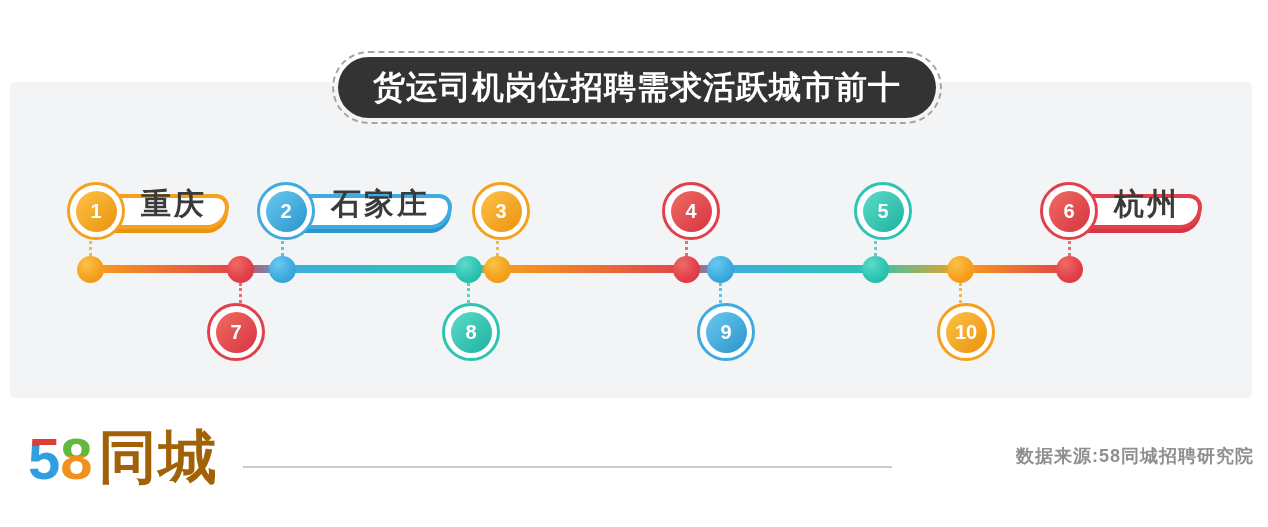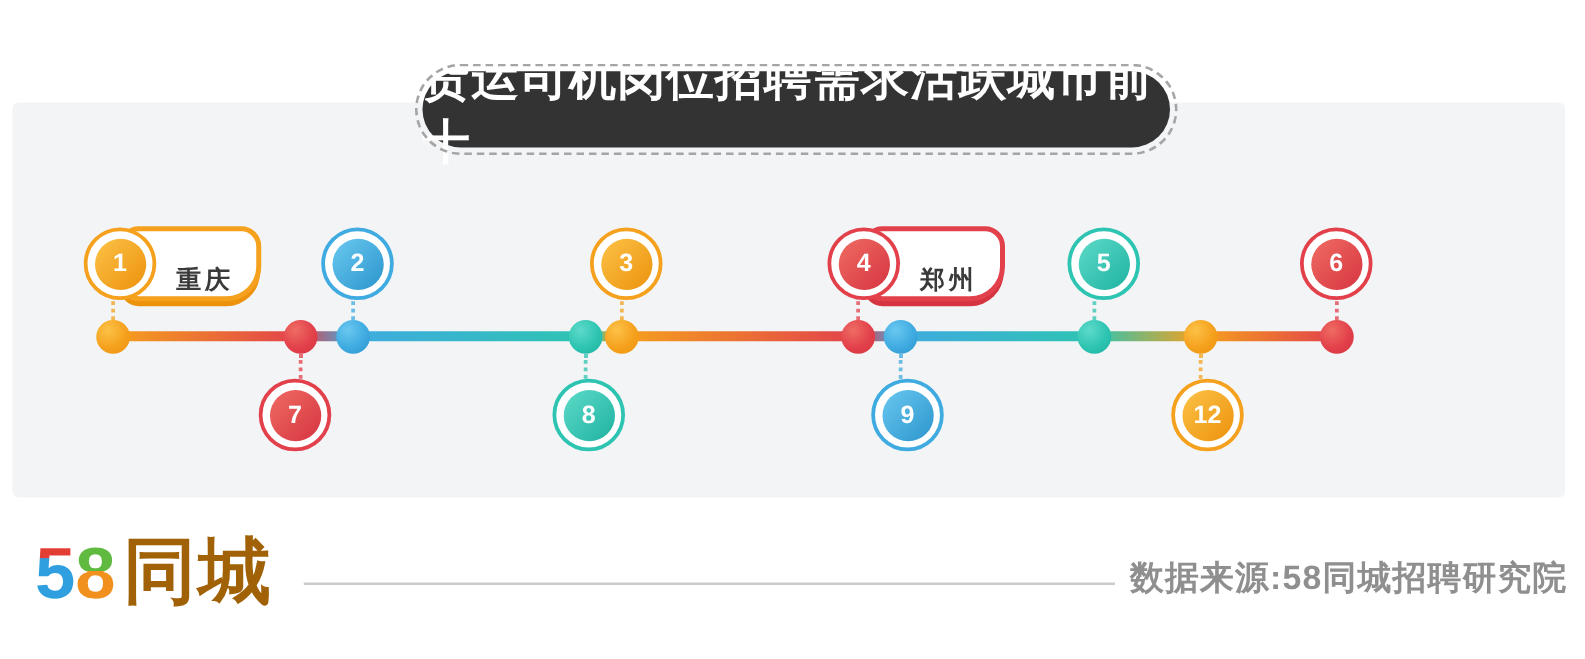--- a/index.html
+++ b/index.html
@@ -12,21 +12,21 @@
   }
   .panel {
     position:absolute; left:10px; top:82px; width:1242px; height:316px;
     background:#f2f4f6; border-radius:5px;
   }
   .title-pill {
     position:absolute; left:338px; top:57px; width:598px; height:61px;
     background:#333333; border-radius:32px;
     outline:2px dashed #a5a5a5; outline-offset:4px;
     display:flex; align-items:center; justify-content:center;
-    color:#ffffff; font-size:38px; font-weight:bold; letter-spacing:1px;
+    color:#ffffff; font-size:32px; font-weight:bold; letter-spacing:1px;
     z-index:6;
   }
   
   .orange { --c:#F5A11D; --cl:#FCC247; --cd:#EC920C; }
   .red    { --c:#E2414B; --cl:#EF6C63; --cd:#D63440; }
   .blue   { --c:#3FABE0; --cl:#6AC8F0; --cd:#2B95CC; }
   .teal   { --c:#2EC4B2; --cl:#5EDAC9; --cd:#1EB2A0; }
 
   .timeline {
     position:absolute; left:90px; top:265px; width:979px; height:8px;
@@ -55,27 +55,27 @@
     background:#ffffff; border:3px solid var(--c);
     display:flex; align-items:center; justify-content:center;
   }
   .badge-inner {
     width:41px; height:41px; border-radius:50%;
     background:linear-gradient(135deg, var(--cl), var(--cd));
     display:flex; align-items:center; justify-content:center;
     color:#ffffff; font-size:20px; font-weight:bold;
   }
   .tag {
-    position:relative; z-index:1; margin-left:-30px; height:60px;
+    position:relative; z-index:1; margin-left:-30px; height:35px;
     background:#ffffff; border:4px solid var(--c);
     border-radius:16px 16px 28px 16px;
     box-shadow:0 5px 0 -1px var(--cd);
     display:flex; align-items:flex-end;
     padding:0 18px 0 42px;
-    font-size:20px; font-weight:bold; color:#3a3a3a; letter-spacing:3px;
+    font-size:30px; font-weight:bold; color:#3a3a3a; letter-spacing:3px;
     white-space:nowrap;
   }
   
   .logo {
     position:absolute; left:28px; top:425px; height:66px;
     display:flex; align-items:center;
     font-size:58px; font-weight:bold; letter-spacing:0;
   }
   .logo-5, .logo-8 {
     -webkit-background-clip:text; background-clip:text; color:transparent;
@@ -84,21 +84,21 @@
             -webkit-background-clip:text; background-clip:text; }
   .logo-8 { background-image:linear-gradient(180deg,#5FBA3F 0%,#5FBA3F 47%,#F2901D 47%,#F2901D 100%);
             -webkit-background-clip:text; background-clip:text; }
   .logo-city { color:#a16207; margin-left:6px; letter-spacing:2px; }
   .footer-divider {
     position:absolute; left:243px; top:466px; width:649px; height:2px;
     background:#cccccc;
   }
   .source {
     position:absolute; right:14px; top:444px;
-    font-size:27px; font-weight:bold; color:#8f8f8f; letter-spacing:1px;
+    font-size:18px; font-weight:bold; color:#8f8f8f; letter-spacing:1px;
   }
 </style>
 </head>
 <body>
 
 <div class="panel"></div>
 
 <div class="title-pill">
   <span>货运司机岗位招聘需求活跃城市前十</span>
 </div>
@@ -132,63 +132,66 @@
       <div class="badge-inner">1</div>
     </div>
   <div class="tag">
       <span>重庆</span>
     </div>
 </div>
 <div class="item blue" style="left:257px; top:182px;">
   <div class="badge">
       <div class="badge-inner">2</div>
     </div>
+  <div class="tag">
+      <span>石家庄</span>
+    </div>
 </div>
 <div class="item orange" style="left:472px; top:182px;">
   <div class="badge">
       <div class="badge-inner">3</div>
     </div>
 </div>
 <div class="item red" style="left:662px; top:182px;">
   <div class="badge">
       <div class="badge-inner">4</div>
     </div>
-  <div class="tag">
-      <span>郑州</span>
-    </div>
 </div>
 <div class="item teal" style="left:854px; top:182px;">
   <div class="badge">
       <div class="badge-inner">5</div>
     </div>
 </div>
 <div class="item red" style="left:1040px; top:182px;">
   <div class="badge">
       <div class="badge-inner">6</div>
+    </div>
+  <div class="tag">
+      <span>杭州</span>
     </div>
 </div>
 
 <div class="item red" style="left:207px; top:303px;">
   <div class="badge">
       <div class="badge-inner">7</div>
     </div>
 </div>
 <div class="item teal" style="left:442px; top:303px;">
   <div class="badge">
       <div class="badge-inner">8</div>
     </div>
 </div>
 <div class="item blue" style="left:697px; top:303px;">
   <div class="badge">
       <div class="badge-inner">9</div>
     </div>
 </div>
 <div class="item orange" style="left:937px; top:303px;">
   <div class="badge">
-      <div class="badge-inner">12</div>
+      <div class="badge-inner">10</div>
     </div>
 </div>
 
 <div class="logo">
   <span class="logo-5">5</span>
     <span class="logo-8">8</span>
     <span class="logo-city">同城</span>
 </div>
 <div class="footer-divider"></div>
 <div class="source">数据来源:58同城招聘研究院</div>

